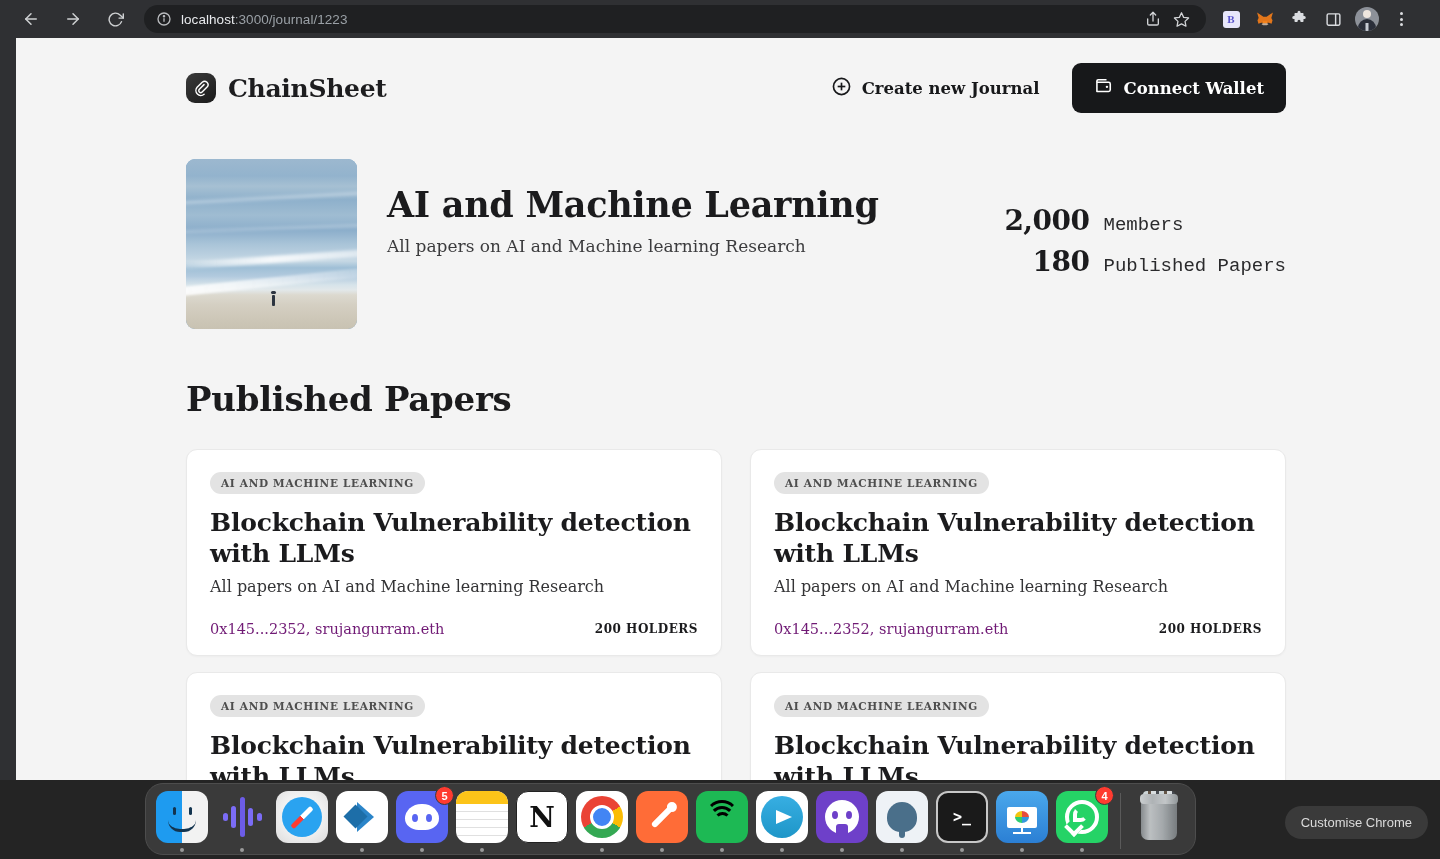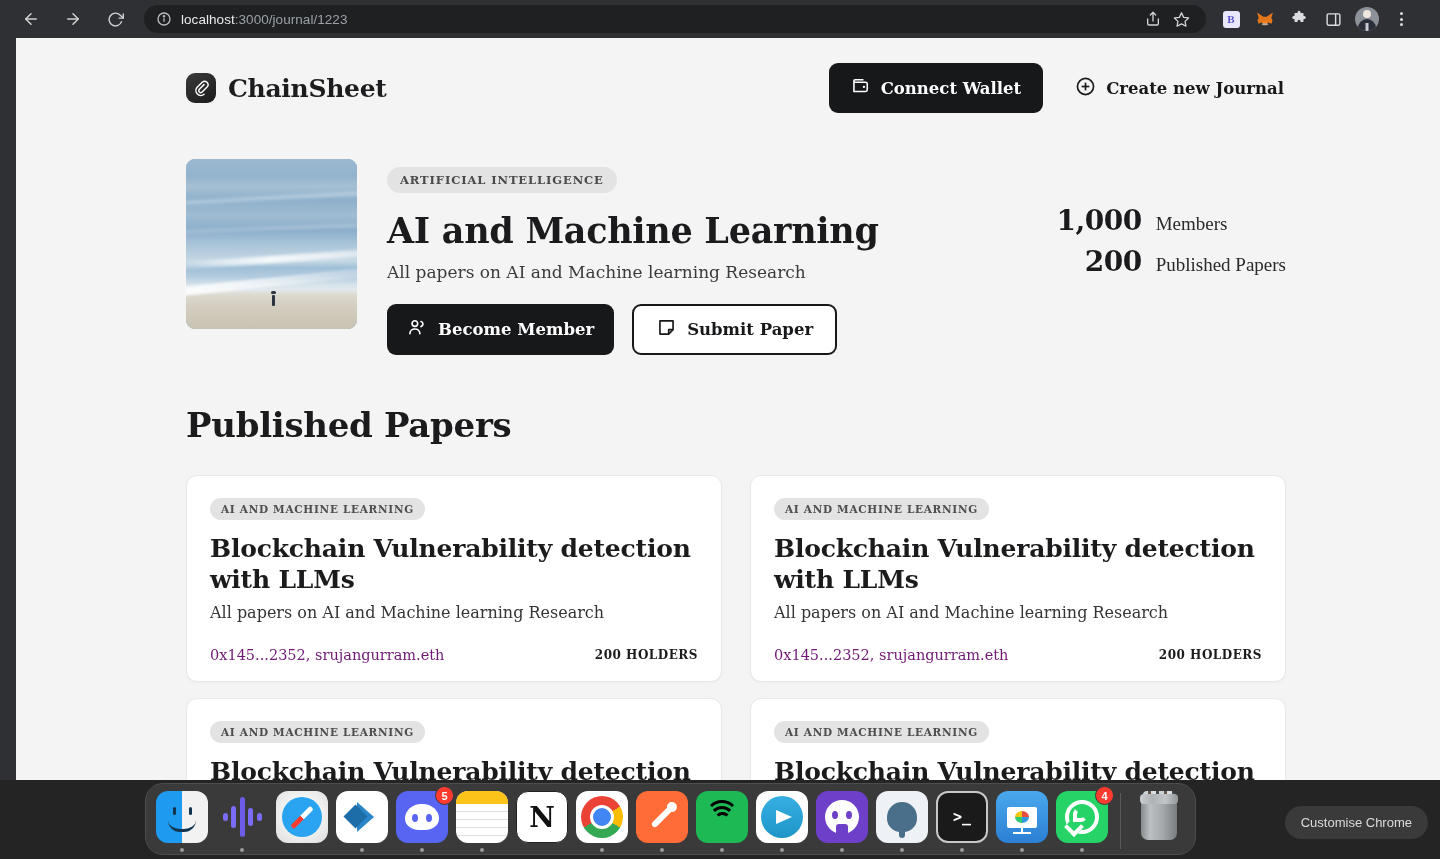--- a/index.html
+++ b/index.html
@@ -267,21 +267,21 @@
     display: flex; flex-direction: column; gap: 8px;
   }
   .stat { display: flex; align-items: baseline; gap: 14px; }
   .stat-num {
     font-family: "DejaVu Serif", "Liberation Serif", serif;
     font-weight: bold; font-size: 28px; color: #1b1b1d;
     min-width: 95px; text-align: right;
     letter-spacing: -0.5px;
   }
   .stat-label {
-    font-family: Liberation Serif, serif;
+    font-family: Liberation Mono, monospace;
     font-size: 19px; color: #2a2a2c;
   }
 
   
   .section-title {
     font-family: "DejaVu Serif", "Liberation Serif", serif;
     font-weight: bold; font-size: 34px; color: #1b1b1d;
     margin-top: 50px;
     letter-spacing: -0.3px;
   }
@@ -664,88 +664,66 @@
         <div class="brand">
           <span class="brand-mark">
             <svg width="18" height="18" viewBox="0 0 24 24" fill="none" stroke="#fff" stroke-width="1.9" stroke-linecap="round" stroke-linejoin="round">
                 <path d="M16 7.5l-6.2 6.2a2.6 2.6 0 0 0 3.7 3.7l6.6-6.6a4.6 4.6 0 0 0-6.5-6.5l-6.8 6.8a6.6 6.6 0 0 0 9.3 9.3"></path>
               </svg>
           </span>
           <span class="brand-name">ChainSheet</span>
         </div>
 
         <div class="header-actions">
+          <button class="btn btn-ghost">
+            <span>
+              <svg width="21" height="21" viewBox="0 0 24 24" fill="none" stroke="currentColor" stroke-width="1.9">
+                  <circle cx="12" cy="12" r="9.2"></circle>
+                  <line x1="12" y1="7.6" x2="12" y2="16.4"></line>
+                  <line x1="7.6" y1="12" x2="16.4" y2="12"></line>
+                </svg>
+            </span>
+            <span>Create new Journal</span>
+          </button>
+
           <button class="btn btn-dark-lg">
             <span>
               <svg width="20" height="20" viewBox="0 0 24 24" fill="none" stroke="#fff" stroke-width="1.9" stroke-linejoin="round">
                   <path d="M3.5 7.5h14a2 2 0 0 1 2 2v7a2 2 0 0 1-2 2h-14z"></path>
                   <path d="M3.5 7.5V6a1.5 1.5 0 0 1 1.5-1.5h10"></path>
                   <circle cx="15.5" cy="13" r="1.4" fill="#fff" stroke="none"></circle>
                 </svg>
             </span>
             <span>Connect Wallet</span>
           </button>
-
-          <button class="btn btn-ghost">
-            <span>
-              <svg width="21" height="21" viewBox="0 0 24 24" fill="none" stroke="currentColor" stroke-width="1.9">
-                  <circle cx="12" cy="12" r="9.2"></circle>
-                  <line x1="12" y1="7.6" x2="12" y2="16.4"></line>
-                  <line x1="7.6" y1="12" x2="16.4" y2="12"></line>
-                </svg>
-            </span>
-            <span>Create new Journal</span>
-          </button>
         </div>
       </div>
 
       <div class="hero">
         <div class="hero-img">
           <div class="sea"></div>
           <div class="wave-a"></div>
           <div class="wave-b"></div>
           <div class="foam1"></div>
           <div class="foam2"></div>
           <div class="person"></div>
         </div>
 
         <div class="hero-body">
-          <span class="pill">ARTIFICIAL INTELLIGENCE</span>
           <div class="hero-title">AI and Machine Learning</div>
           <div class="hero-sub">All papers on AI and Machine learning Research</div>
-          <div class="hero-btns">
-            <button class="btn btn-dark">
-              <span>
-                <svg width="21" height="21" viewBox="0 0 24 24" fill="none" stroke="#fff" stroke-width="1.9" stroke-linecap="round" stroke-linejoin="round">
-                    <circle cx="9" cy="7.5" r="3.2"></circle>
-                    <path d="M3.3 19c0-3.2 2.6-5.3 5.7-5.3s5.7 2.1 5.7 5.3"></path>
-                    <path d="M16 5.2a3 3 0 0 1 0 5.8"></path>
-                  </svg>
-              </span>
-              <span>Become Member</span>
-            </button>
-            <button class="btn btn-outline">
-              <span>
-                <svg width="21" height="21" viewBox="0 0 24 24" fill="none" stroke="currentColor" stroke-width="1.9" stroke-linejoin="round">
-                    <path d="M4.5 4.5h15v10l-5 5h-10z"></path>
-                    <path d="M19.5 14.5h-5v5"></path>
-                  </svg>
-              </span>
-              <span>Submit Paper</span>
-            </button>
-          </div>
         </div>
 
         <div class="hero-stats">
           <div class="stat">
-            <span class="stat-num">1,000</span>
+            <span class="stat-num">2,000</span>
             <span class="stat-label">Members</span>
           </div>
           <div class="stat">
-            <span class="stat-num">200</span>
+            <span class="stat-num">180</span>
             <span class="stat-label">Published Papers</span>
           </div>
         </div>
       </div>
 
       <div class="section-title">Published Papers</div>
 
       <div class="cards">
         <div class="card">
           <span class="card-pill">AI AND MACHINE LEARNING</span>

